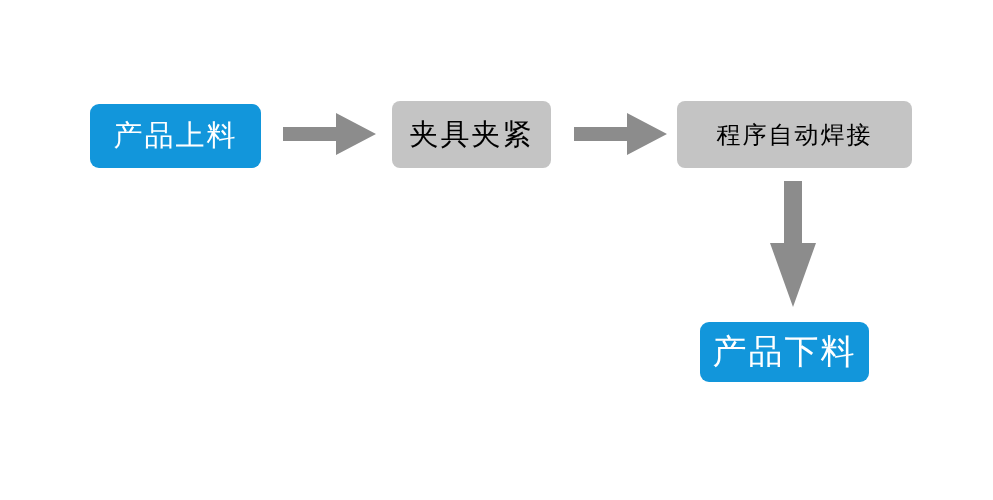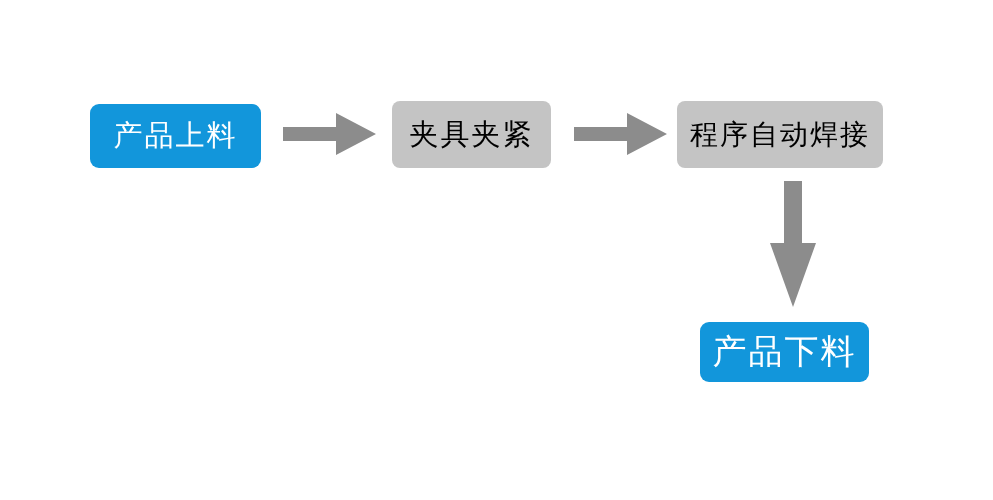--- a/index.html
+++ b/index.html
@@ -59,23 +59,23 @@
     left: 392px;
     top: 101px;
     width: 159px;
     height: 67px;
     font-size: 29px;
   }
 
   #node-auto-welding {
     left: 677px;
     top: 101px;
-    width: 206px;
+    width: 235px;
     height: 67px;
-    font-size: 28px;
+    font-size: 24px;
   }
 
   #node-product-unloading {
     left: 700px;
     top: 322px;
     width: 169px;
     height: 60px;
     font-size: 34px;
   }
 

